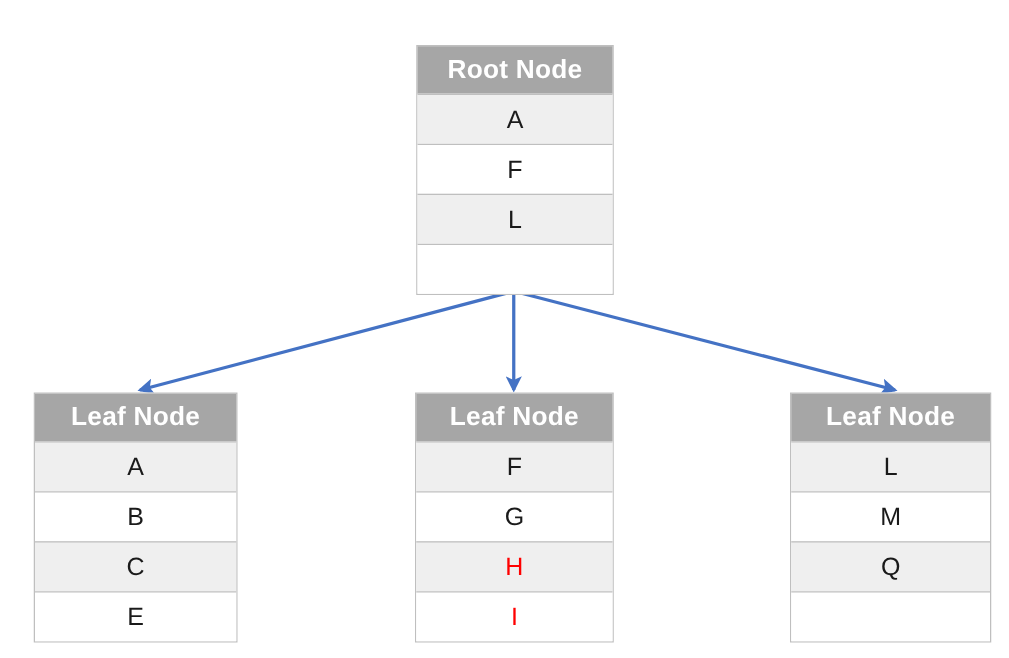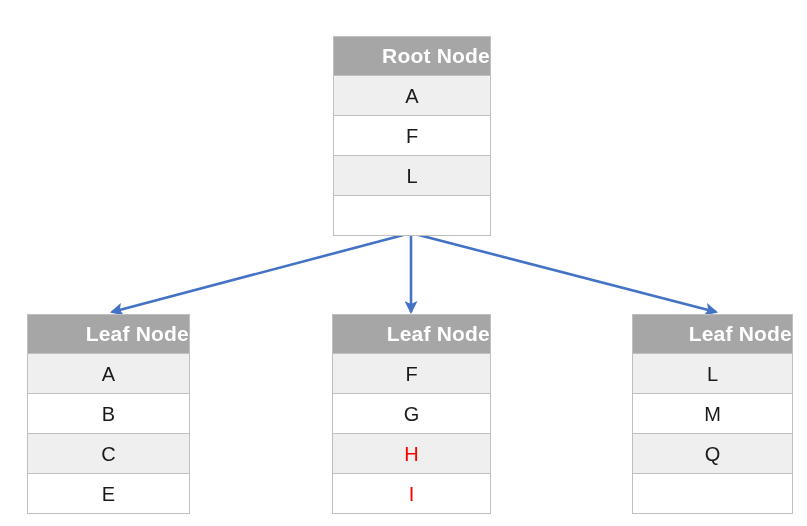--- a/index.html
+++ b/index.html
@@ -31,21 +31,21 @@
     box-sizing: border-box;
     border: 1px solid #BFBFBF;
     background: #FFFFFF;
   }
   .node-header {
     box-sizing: border-box;
     background: #A6A6A6;
     color: #FFFFFF;
     font-weight: bold;
     font-size: 21px;
-    text-align: right;
+    text-align: center;
     line-height: 38px;
     height: 38px;
     letter-spacing: 0.2px;
   }
   .node-row {
     box-sizing: border-box;
     height: 40px;
     line-height: 40px;
     text-align: center;
     font-size: 20px;

